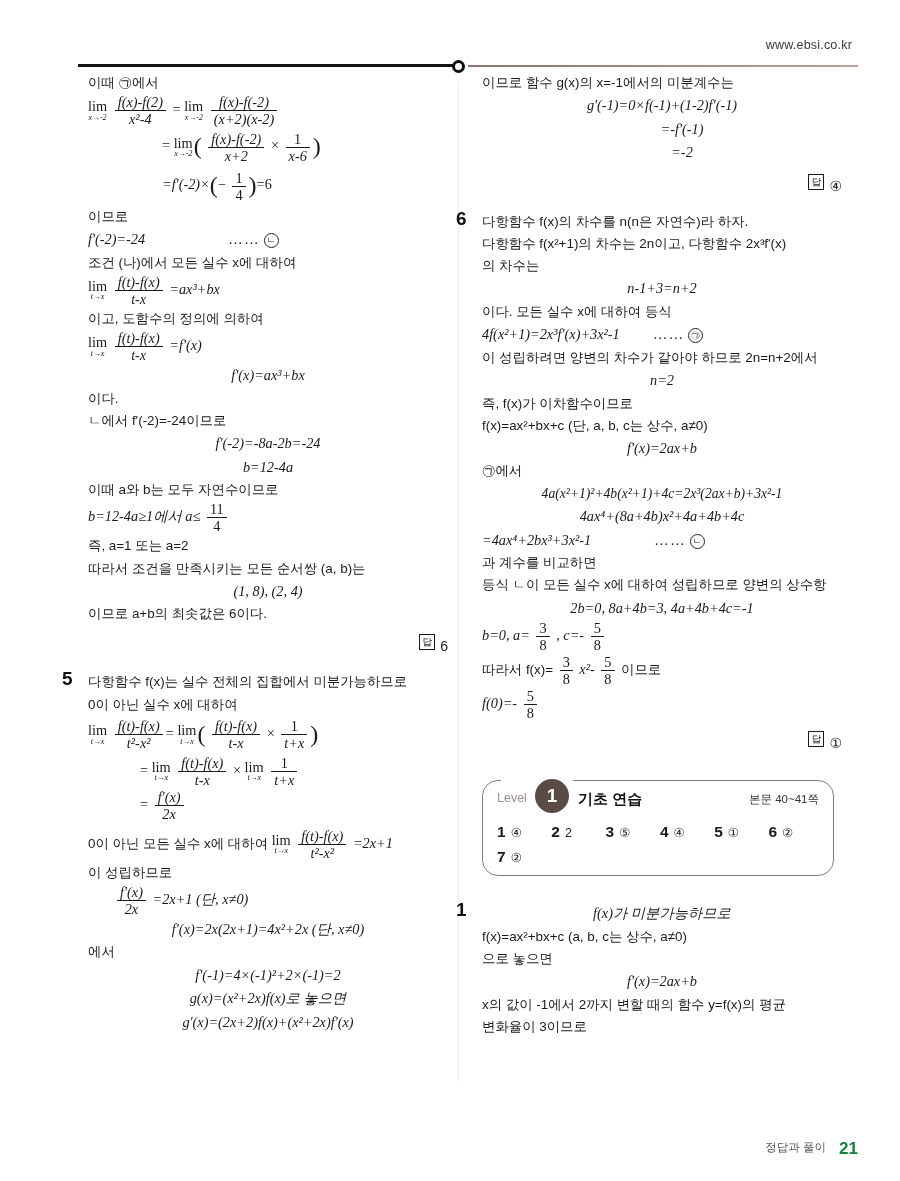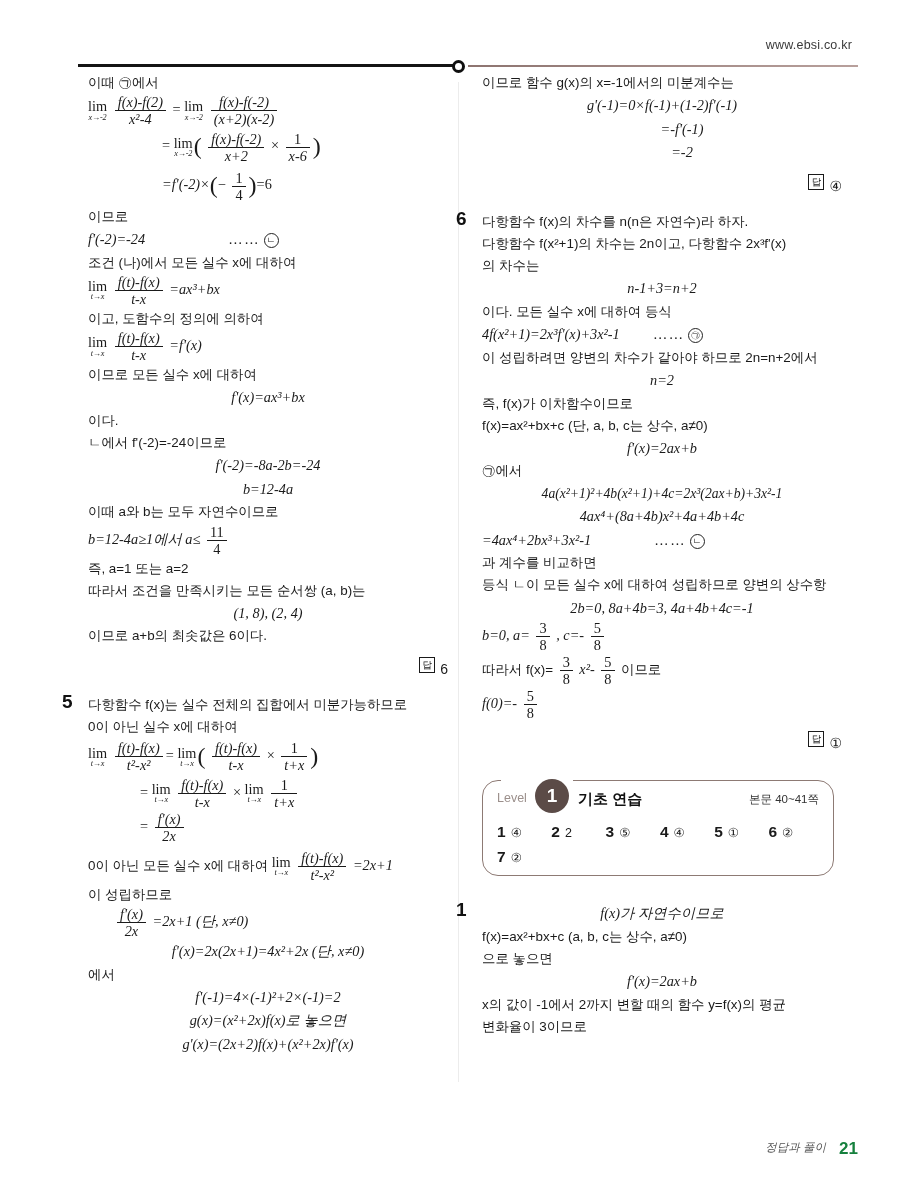--- a/index.html
+++ b/index.html
@@ -123,21 +123,21 @@
   .ans-cell .qn {
     font-family:"Liberation Sans", sans-serif; font-weight:bold; font-size:15.5px;
     margin-right:5px;
   }
   .ans-cell .qv { font-family:"Liberation Sans", sans-serif; font-size:12.5px; }
 
   
   .footer { position:absolute; left:0; bottom:22px; width:900px; height:28px; }
   .footer-label {
     position:absolute; right:74px; bottom:4px;
-    font-family:"Liberation Sans", sans-serif; font-size:11.5px; color:#555;font-style:italic;
+    font-family:"Liberation Sans", sans-serif; font-size:11.5px; color:#555;
   }
   .footer-page {
     position:absolute; right:42px; bottom:0px;
     font-family:"Liberation Sans", sans-serif; font-weight:bold; font-size:17px; color:#15803d;
   }
 </style>
 </head>
 <body>
 
 <div class="header">
@@ -233,21 +233,20 @@
           <span class="l">lim</span>
           <span class="sub">t→x</span>
         </span>
         <span class="frac">
           <span class="num mi">f(t)-f(x)</span>
           <span class="den mi">t-x</span>
         </span>
         <span class="mi">=f'(x)</span>
       </div>
 
-      <div class="line ko">이므로 모든 실수 x에 대하여</div>
       <div class="line mi">f'(x)=ax³+bx</div>
       <div class="line ko">이다.</div>
       <div class="line ko">ㄴ에서 f'(-2)=-24이므로</div>
       <div class="line mi">f'(-2)=-8a-2b=-24</div>
       <div class="line mi">b=12-4a</div>
       <div class="line ko">이때 a와 b는 모두 자연수이므로</div>
 
       <div class="line">
         <span class="mi">b=12-4a≥1에서 a≤</span>
         <span class="frac">
@@ -457,21 +456,21 @@
           <div class="ans-cell"><span class="qn">3</span><span class="qv">⑤</span></div>
           <div class="ans-cell"><span class="qn">4</span><span class="qv">④</span></div>
           <div class="ans-cell"><span class="qn">5</span><span class="qv">①</span></div>
           <div class="ans-cell"><span class="qn">6</span><span class="qv">②</span></div>
           <div class="ans-cell"><span class="qn">7</span><span class="qv">②</span></div>
         </div>
     </div>
 
     <div class="sol">
       <div class="sol-num">1</div>
-      <div class="line mi">f(x)가 자연수이므로</div>
+      <div class="line mi">f(x)가 미분가능하므로</div>
       <div class="line ko">f(x)=ax²+bx+c (a, b, c는 상수, a≠0)</div>
       <div class="line ko">으로 놓으면</div>
       <div class="line mi">f'(x)=2ax+b</div>
       <div class="line ko">x의 값이 -1에서 2까지 변할 때의 함수 y=f(x)의 평균</div>
       <div class="line ko">변화율이 3이므로</div>
     </div>
   </div>
 </div>
 
 <div class="footer">

